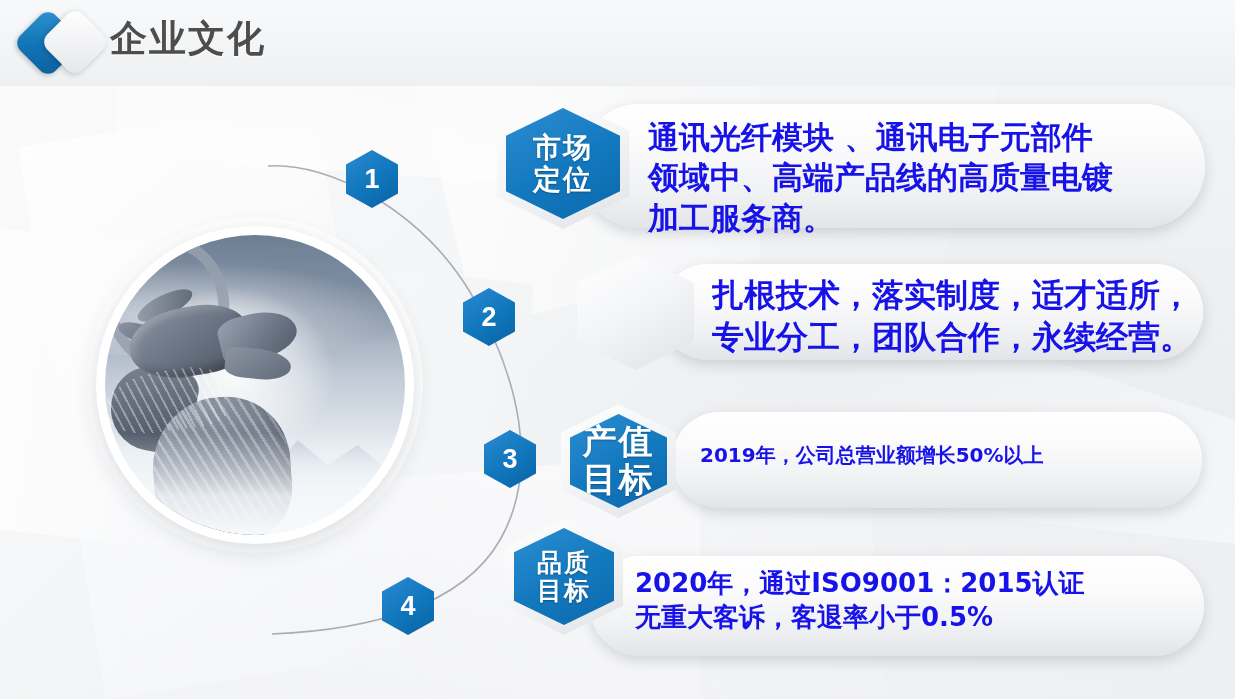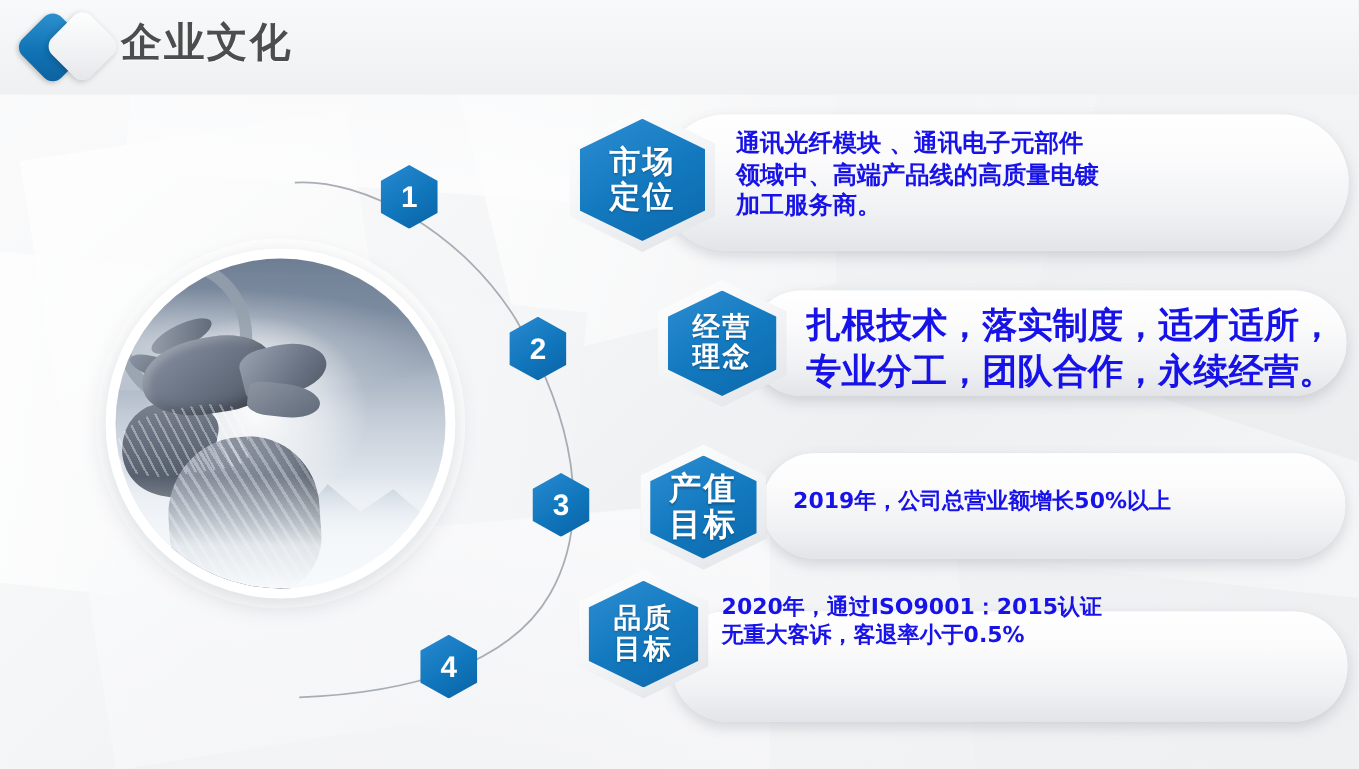--- a/index.html
+++ b/index.html
@@ -10,21 +10,20 @@
     background:#f2f3f5;
     position:relative;
   }
 
   
   #slide{
     position:absolute;inset:0;
     background:
       linear-gradient(135deg,#fbfbfc 0%,#f4f5f6 38%,#eeeff1 62%,#f7f8f9 100%);
     overflow:hidden;
-    padding-left:21px;
   }
 
   
   .facet{position:absolute;pointer-events:none;}
   .f1{top:-60px;left:430px;width:520px;height:330px;background:linear-gradient(120deg,#ffffff 0%,#f0f1f3 100%);transform:rotate(-14deg);opacity:.85;}
   .f2{top:40px;left:760px;width:560px;height:260px;background:linear-gradient(200deg,#fafbfc 0%,#eceef0 100%);transform:skewY(-7deg);opacity:.8;}
   .f3{top:-40px;left:980px;width:330px;height:420px;background:linear-gradient(160deg,#f6f7f8 0%,#e9eaec 100%);transform:rotate(18deg);opacity:.7;}
   .f4{top:250px;left:-120px;width:640px;height:300px;background:linear-gradient(90deg,#ffffff 0%,#f3f4f6 100%);transform:rotate(6deg);opacity:.9;}
   .f5{top:470px;left:120px;width:760px;height:330px;background:linear-gradient(200deg,#fdfdfe 0%,#eff0f2 100%);transform:rotate(-5deg);opacity:.85;}
   .f6{top:520px;left:700px;width:620px;height:260px;background:linear-gradient(120deg,#f2f3f5 0%,#e8eaec 100%);transform:skewY(6deg);opacity:.7;}
@@ -250,60 +249,56 @@
     <path d="M 268 166 C 330 162 420 210 470 292 C 520 378 540 470 500 540 C 462 606 370 630 272 634" fill="none" stroke="#9aa0a8" stroke-width="1.6" opacity="0.85"></path>
   </svg>
 
   <div class="numhex" id="num1">1</div>
   <div class="numhex" id="num2">2</div>
   <div class="numhex" id="num3">3</div>
   <div class="numhex" id="num4">4</div>
 
   <div class="row">
     <div class="bar" style="left:578px;top:104px;width:627px;height:124px;border-radius:62px;"></div>
-    <div class="bar-txt" style="left:648px;top:117px;width:540px;font-size:22px;">通讯光纤模块 、通讯电子元部件
+    <div class="bar-txt" style="left:648px;top:117px;width:540px;font-size:31px;">通讯光纤模块 、通讯电子元部件
 领域中、高端产品线的高质量电镀
 加工服务商。</div>
     <div class="hexwrap" style="left:497px;top:98px;width:132px;height:131px;">
       <div class="hex-outer"></div>
       <div class="hex-inner" style="font-size:28px;letter-spacing:2px;">
         <span>市场</span>
         <span>定位</span>
       </div>
     </div>
   </div>
 
   <div class="row">
     <div class="bar" style="left:660px;top:264px;width:543px;height:96px;border-radius:48px;"></div>
     <div class="bar-txt" style="left:712px;top:275px;width:500px;font-size:32px;">扎根技术，落实制度，适才适所，
 专业分工，团队合作，永续经营。</div>
     <div class="hexwrap" style="left:577px;top:254px;width:117px;height:116px;">
       <div class="hex-outer"></div>
-      <div class="hex-inner" style="font-size:25px;letter-spacing:2px;">
-        <span>经营</span>
-        <span>理念</span>
-      </div>
     </div>
   </div>
 
   <div class="row">
     <div class="bar" style="left:672px;top:412px;width:530px;height:96px;border-radius:48px;"></div>
     <div class="bar-txt" style="left:700px;top:442px;width:510px;font-size:20px;">2019年，公司总营业额增长50%以上</div>
     <div class="hexwrap" style="left:561px;top:404px;width:115px;height:114px;">
       <div class="hex-outer"></div>
-      <div class="hex-inner" style="font-size:29px;letter-spacing:2px;">
+      <div class="hex-inner" style="font-size:34px;letter-spacing:2px;">
         <span>产值</span>
         <span>目标</span>
       </div>
     </div>
   </div>
 
   <div class="row">
     <div class="bar" style="left:590px;top:556px;width:614px;height:100px;border-radius:50px;"></div>
-    <div class="bar-txt" style="left:635px;top:538px;width:560px;font-size:20px;">2020年，通过ISO9001：2015认证
+    <div class="bar-txt" style="left:635px;top:567px;width:560px;font-size:26px;">2020年，通过ISO9001：2015认证
 无重大客诉，客退率小于0.5%</div>
     <div class="hexwrap" style="left:505px;top:518px;width:118px;height:117px;">
       <div class="hex-outer"></div>
       <div class="hex-inner" style="font-size:25px;letter-spacing:2px;">
         <span>品质</span>
         <span>目标</span>
       </div>
     </div>
   </div>
 

